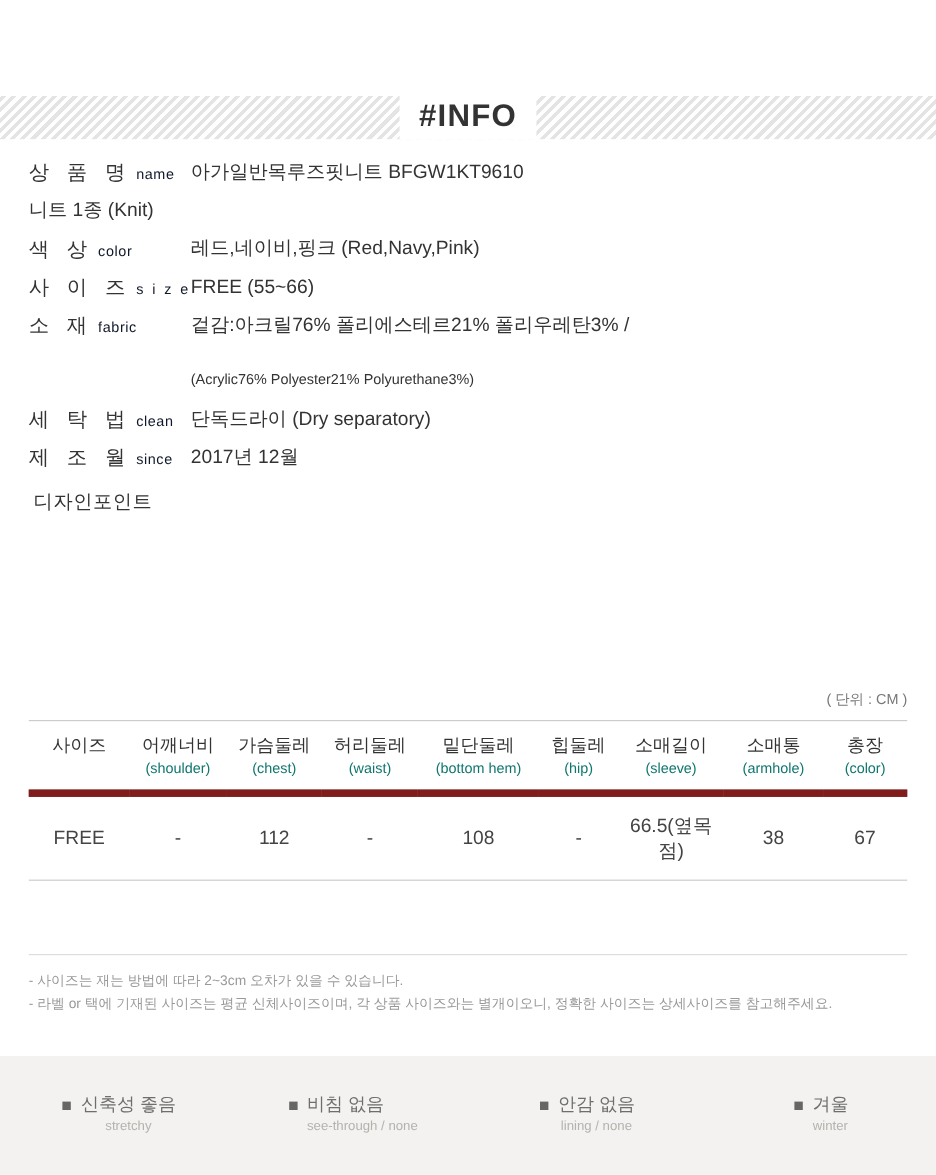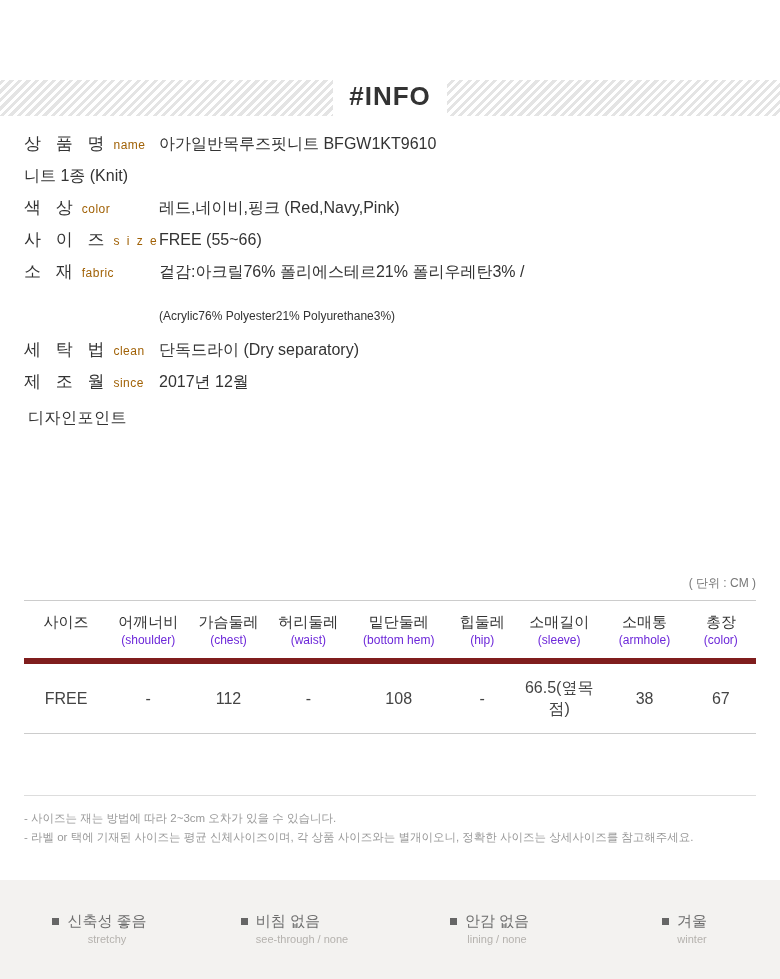--- a/index.html
+++ b/index.html
@@ -58,21 +58,21 @@
     flex: 0 0 135px;
     white-space: nowrap;
   }
   .spec-ko {
     font-size: 17px;
     color: #333333;
     letter-spacing: 5px;
   }
   .spec-en {
     font-size: 12px;
-    color: #a16207;
+    color: #0f172a;
     margin-left: 4px;
     letter-spacing: 0.5px;
   }
   .spec-en.wide { letter-spacing: 2px; }
   .spec-val {
     font-size: 16px;
     color: #333333;
     line-height: 24px;
   }
   .spec-val-sub {
@@ -134,21 +134,21 @@
   }
   .th-ko {
     display: block;
     font-size: 15px;
     color: #333333;
     line-height: 21px;
   }
   .th-en {
     display: block;
     font-size: 12px;
-    color: #6d28d9;
+    color: #0f766e;
     line-height: 17px;
   }
   .size-table tbody td {
     padding: 14px 0 13px 0;
     text-align: center;
     font-size: 16px;
     color: #444444;
   }
 
   

